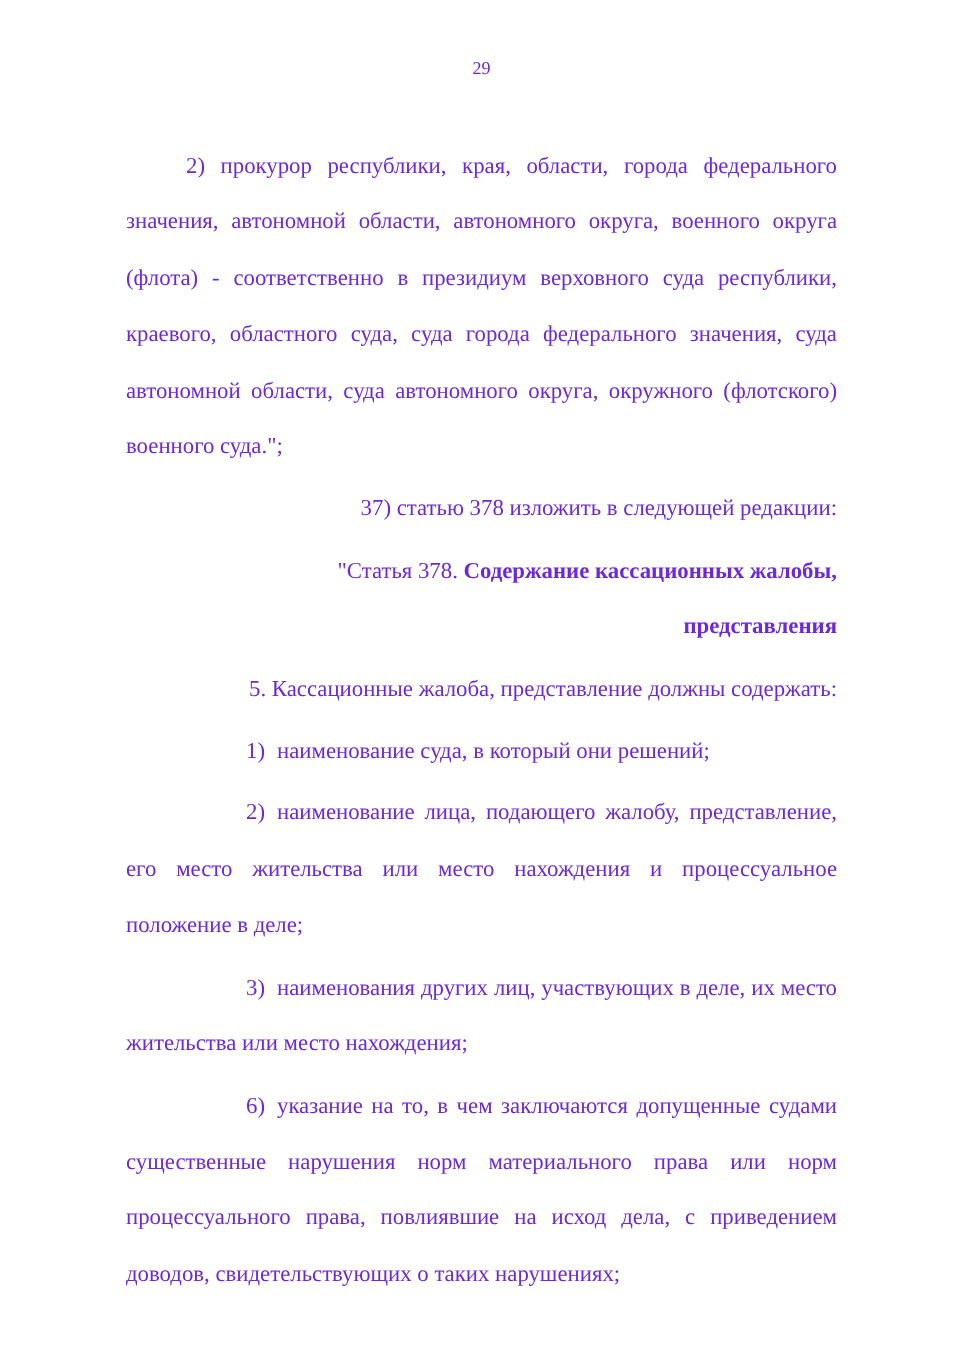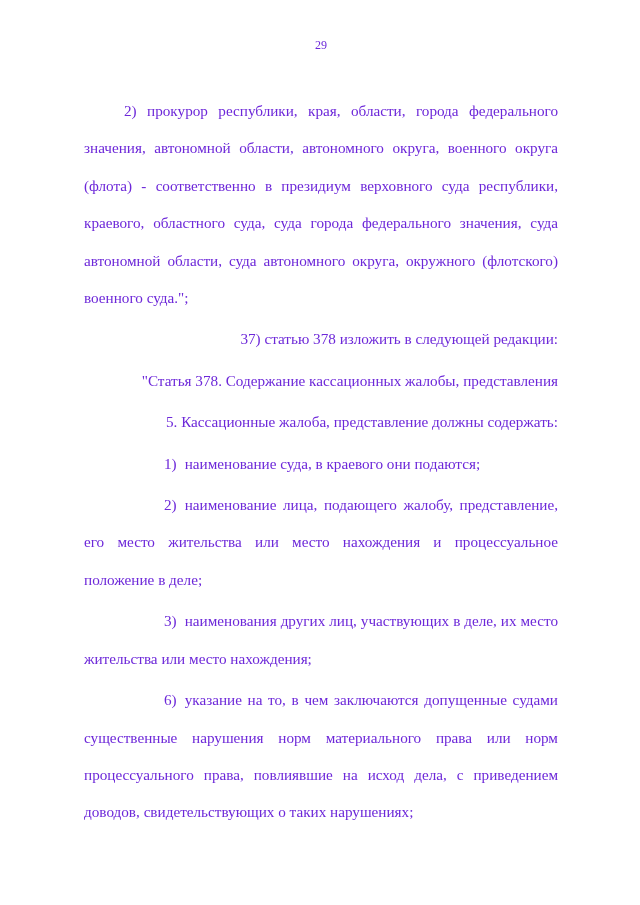--- a/index.html
+++ b/index.html
@@ -14,33 +14,33 @@
       text-align: center; font-size: 12px; line-height: 14px;
     }
     .body-text {
       position: absolute; left: 79px; top: 88px; width: 482px;
       font-size: 15.2px; line-height: 37.4px;
     }
     .para { margin: 4px; text-indent: 40px; text-align: justify; }
     .para.last-line-left { text-align-last: left; }
     .para.one-line { text-align: right; }
     .list-num { display: inline-block; min-width: 18px; margin-right: 8px; }
-    b { font-weight: normal; }
+    b { font-weight: bold; }
   </style>
 </head>
 <body>
 
 <div class="page">
   <div class="page-number">29</div>
 
   <div class="body-text">
     <p class="para last-line-left">2) прокурор республики, края, области, города федерального значения, автономной области, автономного округа, военного округа (флота) - соответственно в президиум верховного суда республики, краевого, областного суда, суда города федерального значения, суда автономной области, суда автономного округа, окружного (флотского) военного суда.";</p>
     <p class="para one-line">37) статью 378 изложить в следующей редакции:</p>
     <p class="para one-line"><span>"Статья 378. </span><b>Содержание кассационных жалобы, представления</b></p>
     <p class="para one-line">5. Кассационные жалоба, представление должны содержать:</p>
 
-    <p class="para last-line-left"><span class="list-num">1)</span><span>наименование суда, в краевого они подаются;</span></p>
+    <p class="para last-line-left"><span class="list-num">1)</span><span>наименование суда, в который они решений;</span></p>
     <p class="para last-line-left"><span class="list-num">2)</span><span>наименование лица, подающего жалобу, представление, его место жительства или место нахождения и процессуальное положение в деле;</span></p>
     <p class="para last-line-left"><span class="list-num">3)</span><span>наименования других лиц, участвующих в деле, их место жительства или место нахождения;</span></p>
     <p class="para last-line-left"><span class="list-num">6)</span><span>указание на то, в чем заключаются допущенные судами существенные нарушения норм материального права или норм процессуального права, повлиявшие на исход дела, с приведением доводов, свидетельствующих о таких нарушениях;</span></p>
 
   </div>
 </div>
 
 </body></html>

